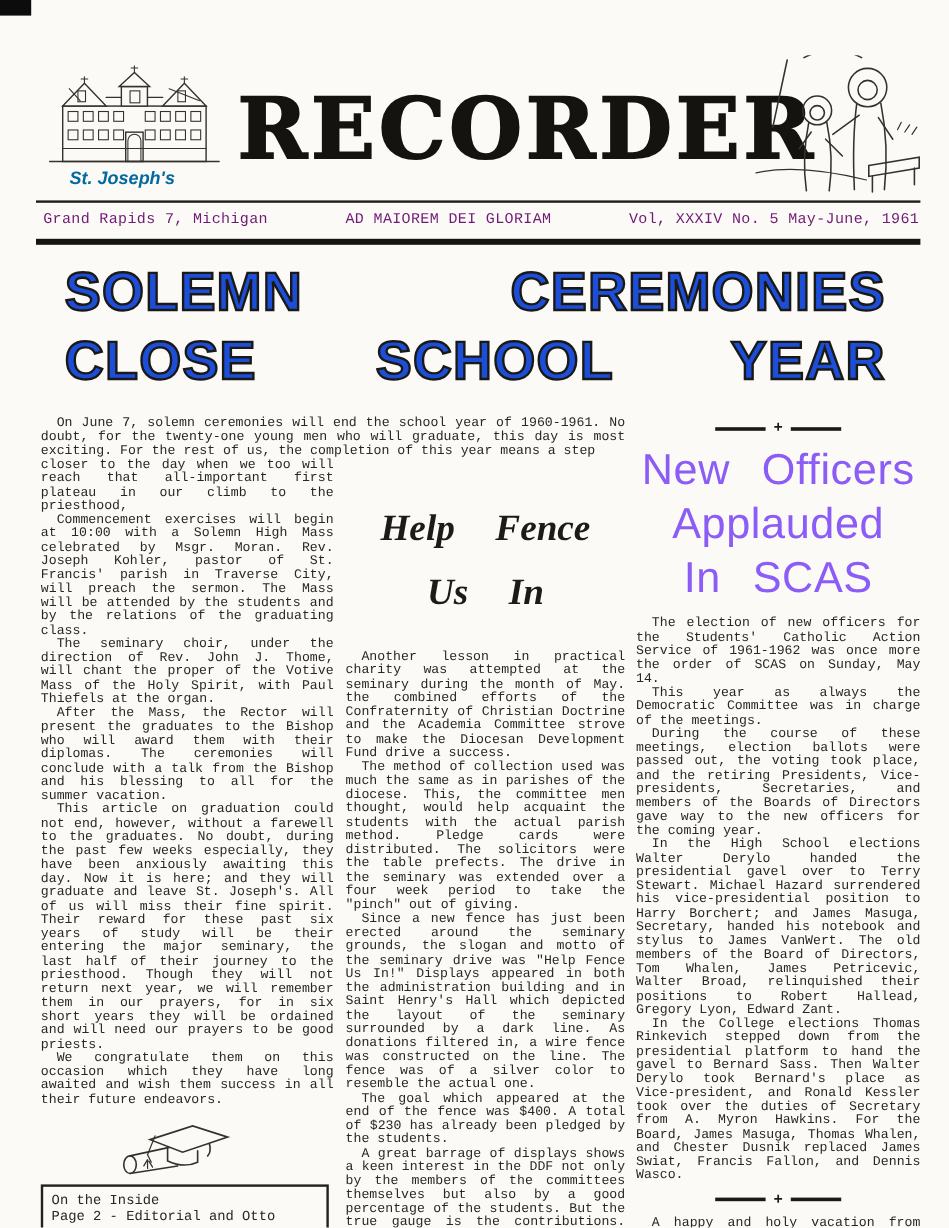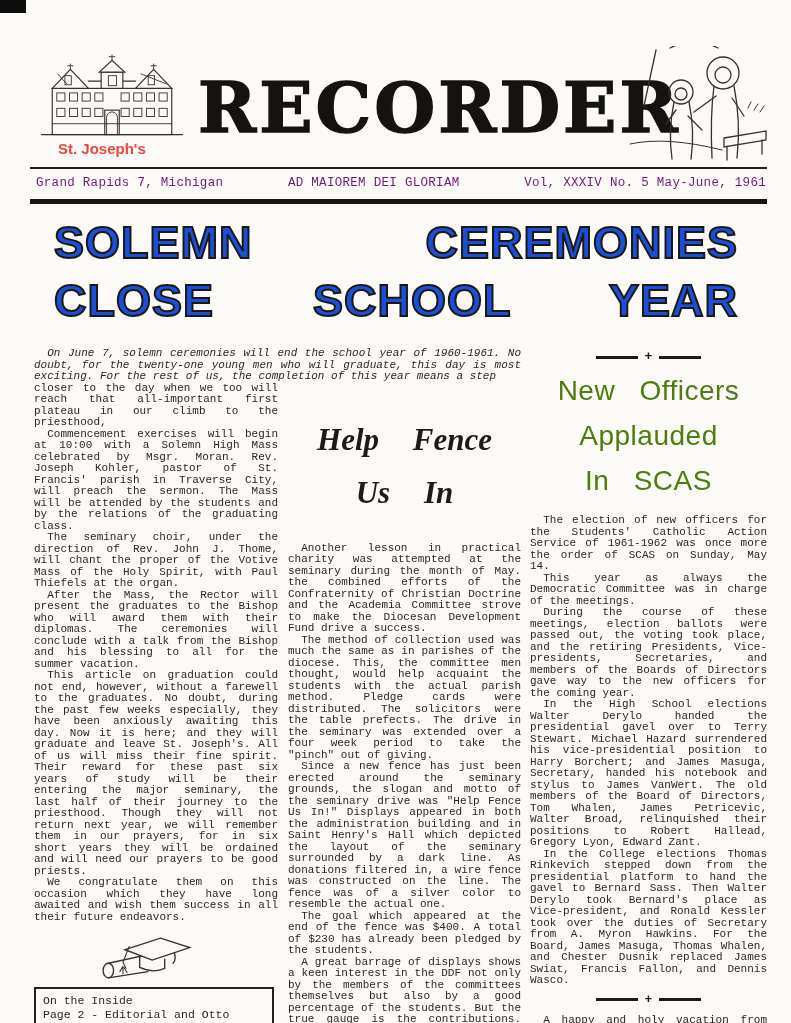--- a/index.html
+++ b/index.html
@@ -7,22 +7,22 @@
     width:791px;height:1023px;position:relative;overflow:hidden;
     background:#fbfaf7;color:#25231f;
     font-family:"Liberation Mono", monospace;
   }
   .corner-mark{position:absolute;left:0;top:0;width:26px;height:13px;background:#0c0c0c;}
 
   
   .building{position:absolute;left:36px;top:54px;width:152px;height:86px;}
   .building-caption{
     position:absolute;left:58px;top:140px;
-    font-family:"Liberation Sans",sans-serif;font-weight:bold;
-    font-size:15px;color:#ef4444;
+    font-family:"Liberation Sans",sans-serif;font-weight:bold;font-style:italic;
+    font-size:15px;color:#0369a1;
   }
   .paper-title{
     position:absolute;left:198px;width:420px;top:62px;height:96px;
     text-align:center;font-family:"DejaVu Serif",serif;font-weight:bold;
     font-size:70px;line-height:92px;letter-spacing:3px;color:#141310;
     -webkit-text-stroke:1.5px #141310;
   }
   .joseph{position:absolute;left:626px;top:46px;width:144px;height:120px;}
 
   .rule-thin{position:absolute;left:30px;top:167px;width:737px;height:2px;background:#201e1a;}
@@ -49,30 +49,30 @@
   .col1{width:244px;flex:0 0 auto;}
   .col2{width:233px;flex:0 0 auto;}
   .col3{width:237px;flex:0 0 auto;margin-left:9px;}
 
   .bodytext, .bodytext p{
     font-size:11px;line-height:11.5px;letter-spacing:0;
     text-align:justify;color:#2a2722;
   }
   .bodytext p{margin:0;text-indent:2ch;}
   .bodytext p.no-indent{text-indent:0;}
-  .intro{margin:0 0 1px 0;font-style:italic;}
+  .intro{margin:0 0 1px 0;}
 
   .fence-title{
     margin:30px 0 24px 0;text-align:center;
     font-family:Liberation Serif, serif;font-style:italic;font-weight:bold;
     font-size:31px;line-height:53px;color:#1d1b16;word-spacing:26px;
   }
   .scas-title{
     text-align:center;font-family:"Liberation Sans",sans-serif;
-    font-size:28px;line-height:45px;color:#4d7c0f;
+    font-size:36px;line-height:45px;color:#8b5cf6;
     word-spacing:16px;letter-spacing:0.5px;margin:2px 0 12px 0;
   }
   .divider{display:flex;align-items:center;justify-content:center;gap:7px;margin:4px 0 6px 0;}
   .divider .bar{width:42px;height:3px;background:#1c1a16;}
   .divider .plus{font-size:13px;font-weight:bold;color:#1c1a16;line-height:10px;}
   .divider.bottom{margin:8px 0 10px 0;}
 
   .cap-wrap{margin:10px 0 6px 58px;width:112px;height:48px;}
 
   .inside-box{

